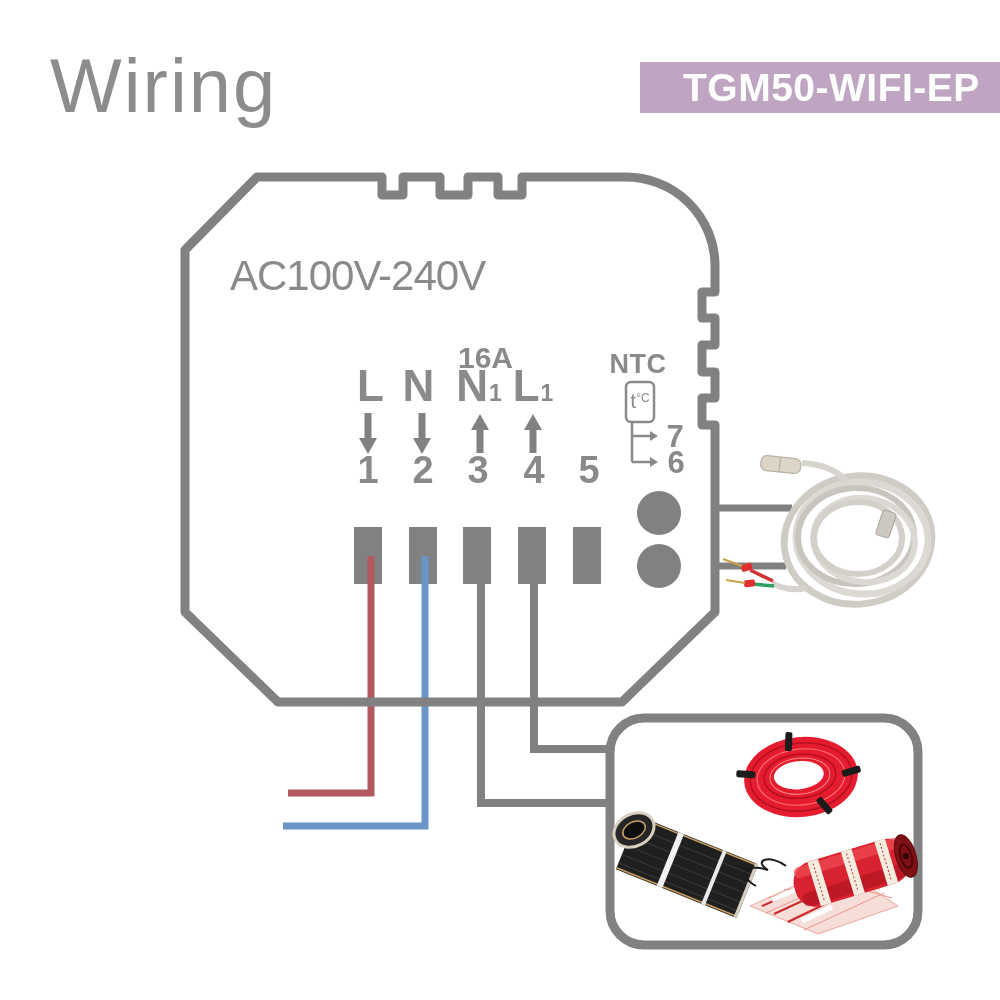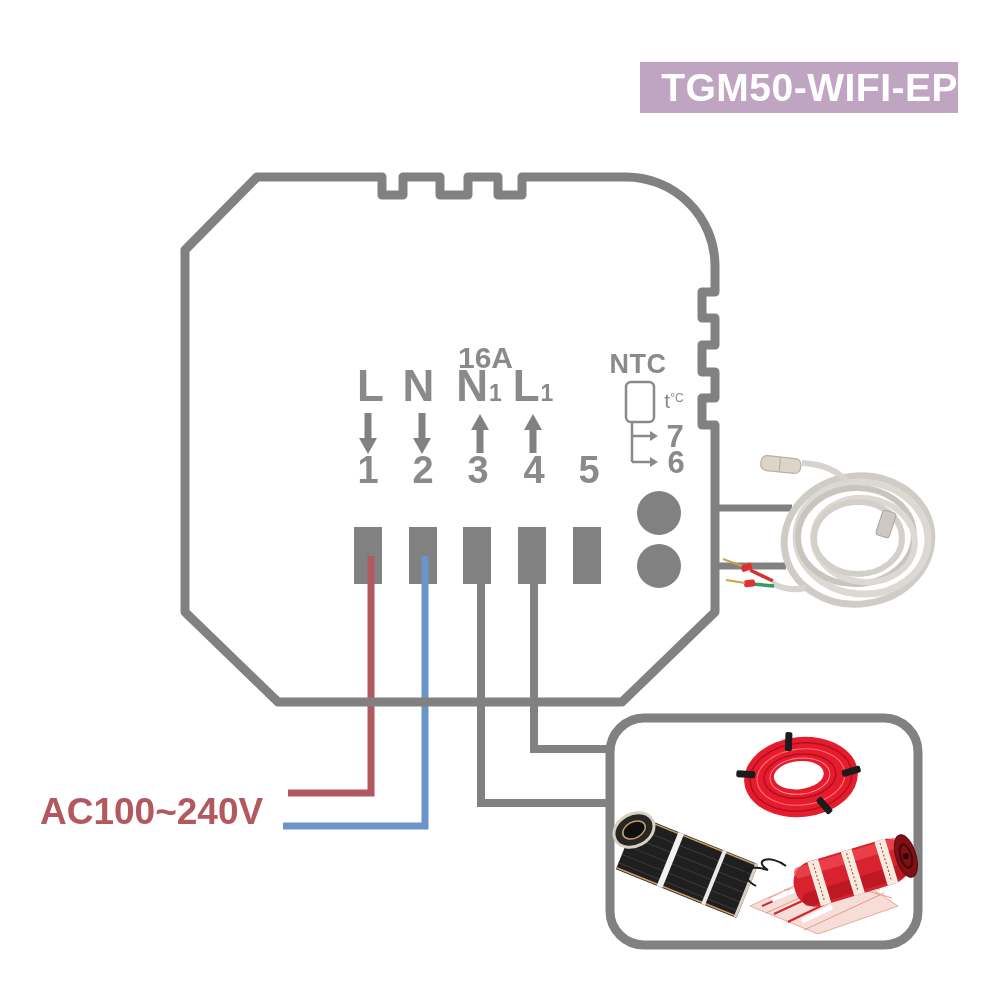--- a/index.html
+++ b/index.html
@@ -1,31 +1,31 @@
 <!DOCTYPE html>
 <html><head>
 <meta charset="utf-8">
 <style>
   html,body{margin:0;padding:0;background:#fff;}
   #stage{position:relative;width:1000px;height:1000px;background:#ffffff;overflow:hidden;
          font-family:"Liberation Sans","DejaVu Sans",sans-serif;}
   .abs{position:absolute;}
   #title{left:50px;top:42px;font-size:76px;font-weight:300;color:#8c8c8c;letter-spacing:2px;}
   #badge{left:640px;top:62px;width:318px;height:51px;background:#c0a5c2;color:#ffffff;
-         font-weight:bold;font-size:39px;display:flex;align-items:center;justify-content:flex-end;
-         letter-spacing:0.5px;}
+         font-weight:bold;font-size:39px;display:flex;align-items:center;justify-content:flex-start;
+         letter-spacing:0.5px;padding-left:43px;}
   #voltage{left:230px;top:252px;font-size:42px;color:#8a8a8a;letter-spacing:-1px;}
   #amp{left:458px;top:341px;width:76px;text-align:left;font-size:30px;font-weight:bold;color:#8a8a8a;}
   .tlabel{top:364px;height:46px;display:flex;justify-content:center;align-items:flex-start;
           font-size:44px;font-weight:bold;color:#8a8a8a;line-height:1;}
   .tlabel .sub{font-size:23px;margin-top:18px;margin-left:1px;}
   .tnum{top:451px;width:40px;text-align:center;font-size:38px;font-weight:bold;color:#8a8a8a;line-height:1;}
   #ntc-label{left:606px;top:349px;width:64px;text-align:center;font-size:27px;font-weight:bold;
              color:#8a8a8a;letter-spacing:0.5px;}
-  #sensor-text{left:625px;top:390px;width:30px;text-align:center;color:#8a8a8a;line-height:1;margin-left:34px;}
+  #sensor-text{left:625px;top:390px;width:30px;text-align:center;color:#8a8a8a;line-height:1;}
   #sensor-text .t{font-size:21px;}
   #sensor-text .dc{font-size:12px;position:relative;top:-6px;}
   .term-right{width:30px;text-align:center;font-size:31px;font-weight:bold;color:#8a8a8a;line-height:1;}
   #term7{left:660px;top:421px;}
   #term6{left:661px;top:447px;}
   #power-label{left:40px;top:791px;font-size:37px;font-weight:bold;color:#b2585e;letter-spacing:0;}
   svg{position:absolute;left:0;top:0;}
 </style>
 </head>
 <body>
@@ -172,25 +172,27 @@
           <line x1="60" y1="-20" x2="60" y2="20" stroke="#c0392b" stroke-width="1" stroke-dasharray="2,2"></line>
           <line x1="95" y1="-20" x2="95" y2="20" stroke="#c0392b" stroke-width="1" stroke-dasharray="2,2"></line>
           <ellipse cx="116" cy="0" rx="10" ry="22" fill="#7e1016" stroke="#5c0a0e" stroke-width="1"></ellipse>
           <ellipse cx="116" cy="0" rx="5.5" ry="12" fill="none" stroke="#49070a" stroke-width="2"></ellipse>
           <circle cx="116" cy="0" r="3" fill="#2f0405"></circle>
         </g>
       </g>
     </g>
   </svg>
 
+  <div id="title" class="abs">Wiring</div>
 
   <div id="badge" class="abs">
     <span>TGM50-WIFI-EP</span>
   </div>
 
+  <div id="voltage" class="abs">AC100V-240V</div>
   <div id="amp" class="abs">16A</div>
 
   <div class="abs tlabel" style="left:341px;width:60px;">
     <span>L</span>
       <span class="sub"></span>
   </div>
   <div class="abs tlabel" style="left:389px;width:60px;">
     <span>N</span>
       <span class="sub"></span>
   </div>
@@ -209,15 +211,14 @@
   <div class="abs tnum" style="left:514px;">4</div>
   <div class="abs tnum" style="left:569px;">5</div>
 
   <div id="ntc-label" class="abs">NTC</div>
   <div id="sensor-text" class="abs">
     <span class="t">t</span><span class="dc">°C</span>
   </div>
   <div id="term7" class="abs term-right">7</div>
   <div id="term6" class="abs term-right">6</div>
 
-  <div id="power-label" class="abs">AC100~240V</div>
 
 </div>
 
 </body></html>

